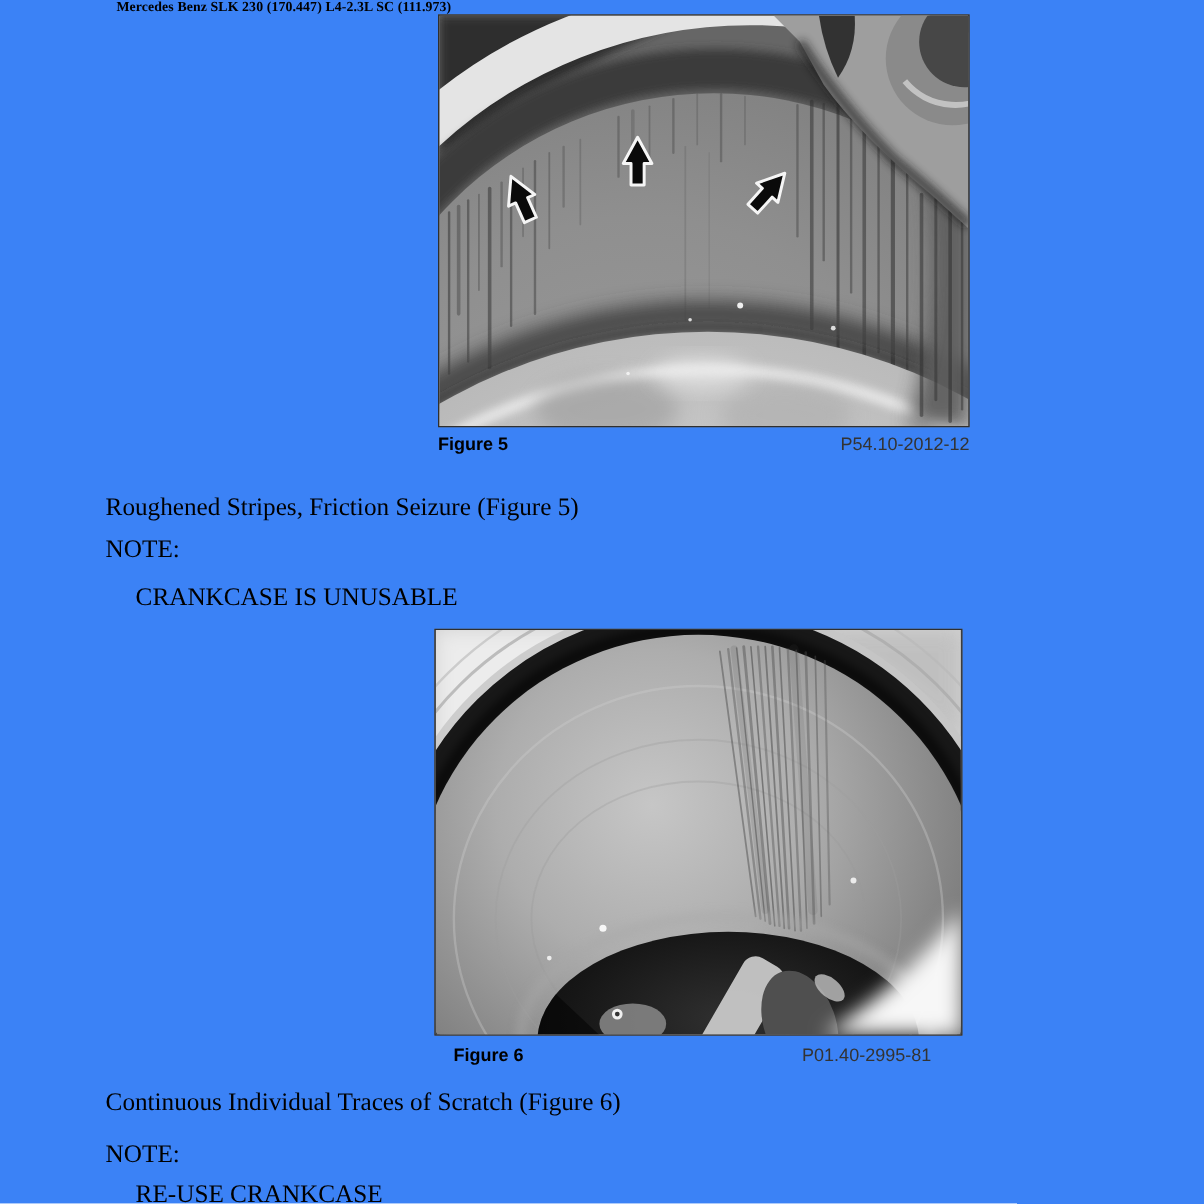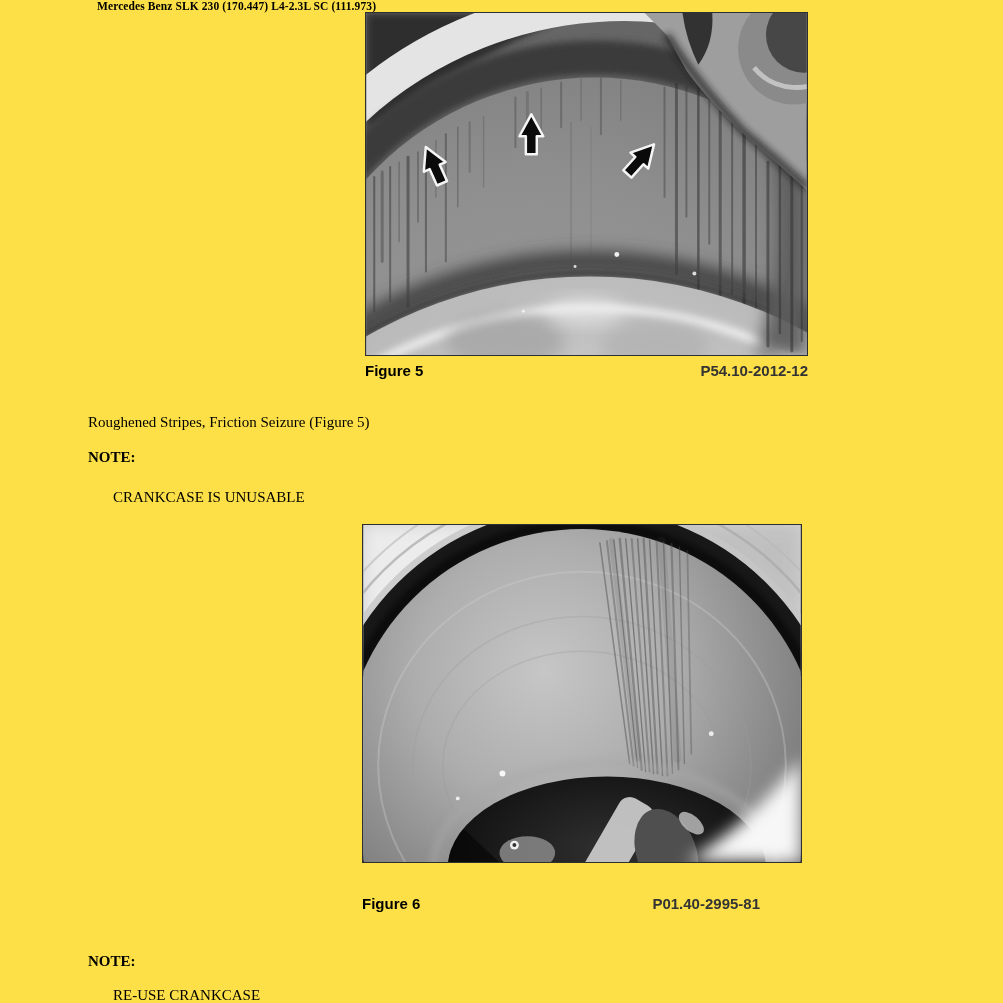--- a/index.html
+++ b/index.html
@@ -1,27 +1,27 @@
 <!DOCTYPE html>
 <html><head>
 <meta charset="utf-8">
 <style>
   html,body{margin:0;padding:0;background:#ffffff;}
-  .page{position:relative;width:1003px;height:1003px;background:#fde047;overflow:hidden;
+  .page{position:relative;width:1003px;height:1003px;background:#3b82f6;overflow:hidden;
         font-family:"Liberation Serif",serif;color:#000;}
   .abs{position:absolute;}
   .doc-header{left:97px;top:0;font-weight:bold;font-size:11.5px;line-height:13px;letter-spacing:.1px;white-space:nowrap;}
   .photo{background:#777;border:1px solid #2f2f2f;box-sizing:border-box;}
   .photo svg{display:block;}
   .caption{display:flex;justify-content:space-between;align-items:flex-start;
            font-family:"Liberation Sans",sans-serif;font-size:15px;line-height:18px;}
   .caption .fig-label{font-weight:bold;color:#000;}
-  .caption .fig-code{color:#333;font-weight:bold;}
-  .body-txt{font-size:15px;line-height:19px;white-space:nowrap;}
-  .note-label{font-weight:bold;}
+  .caption .fig-code{color:#333;}
+  .body-txt{font-size:21px;line-height:19px;white-space:nowrap;}
+  .note-label{font-weight:normal;}
 </style>
 </head>
 <body>
 
 <div class="page">
 
   <div class="abs doc-header">Mercedes Benz SLK 230 (170.447) L4-2.3L SC (111.973)</div>
 
   <div class="abs photo" style="left:365px;top:12px;width:443px;height:344px;">
     <svg width="441" height="342" viewBox="0 0 443 344">
@@ -225,21 +225,22 @@
 
         <circle cx="140" cy="250" r="3" fill="#ffffff" opacity=".9"></circle>
         <circle cx="95" cy="275" r="2" fill="#ffffff" opacity=".8"></circle>
         <circle cx="350" cy="210" r="2.5" fill="#ffffff" opacity=".8"></circle>
 
         <path d="M440,339 L325,339 Q392,298 440,235 Z" fill="#f7f7f7" filter="url(#t8)"></path>
       </g>
     </svg>
   </div>
 
-  <div class="abs caption" style="left:362px;top:871px;width:440px;margin-top:24px;">
+  <div class="abs caption" style="left:378px;top:871px;width:440px;">
     <span class="fig-label">Figure 6</span>
     <span class="fig-code" style="padding-right:42px;">P01.40-2995-81</span>
   </div>
 
+  <div class="abs body-txt" style="left:88px;top:909px;">Continuous Individual Traces of Scratch (Figure 6)</div>
   <div class="abs body-txt note-label" style="left:88px;top:952px;">NOTE:</div>
   <div class="abs body-txt" style="left:113px;top:986px;">RE-USE CRANKCASE</div>
 
 </div>
 
 </body></html>

